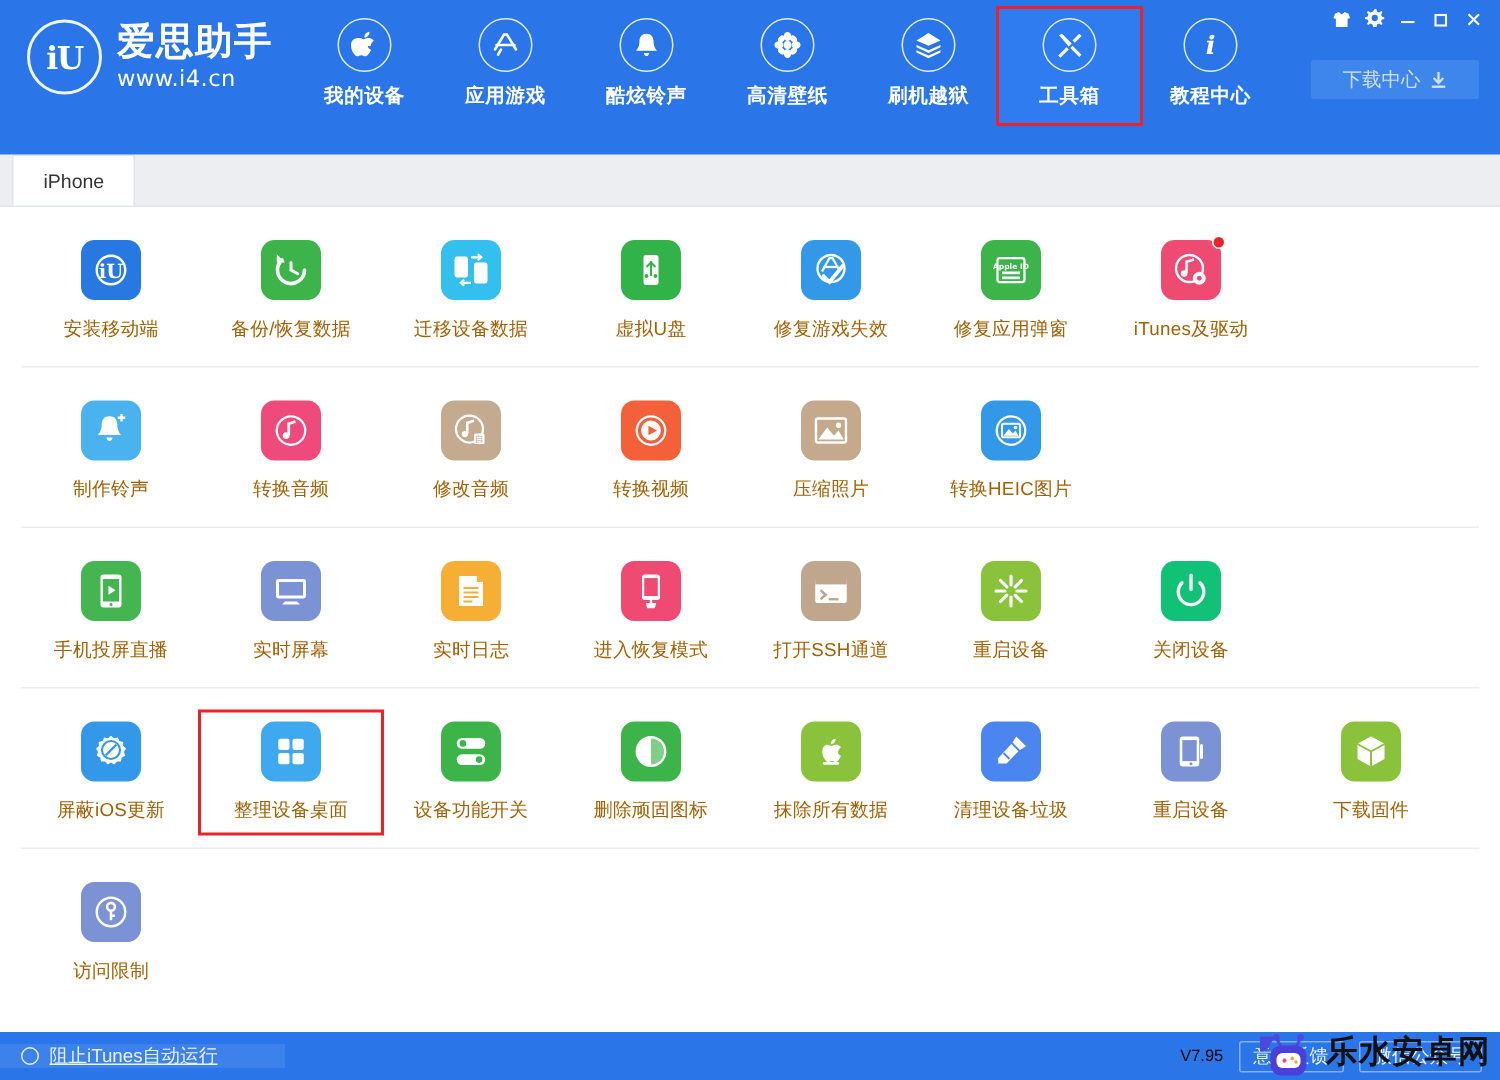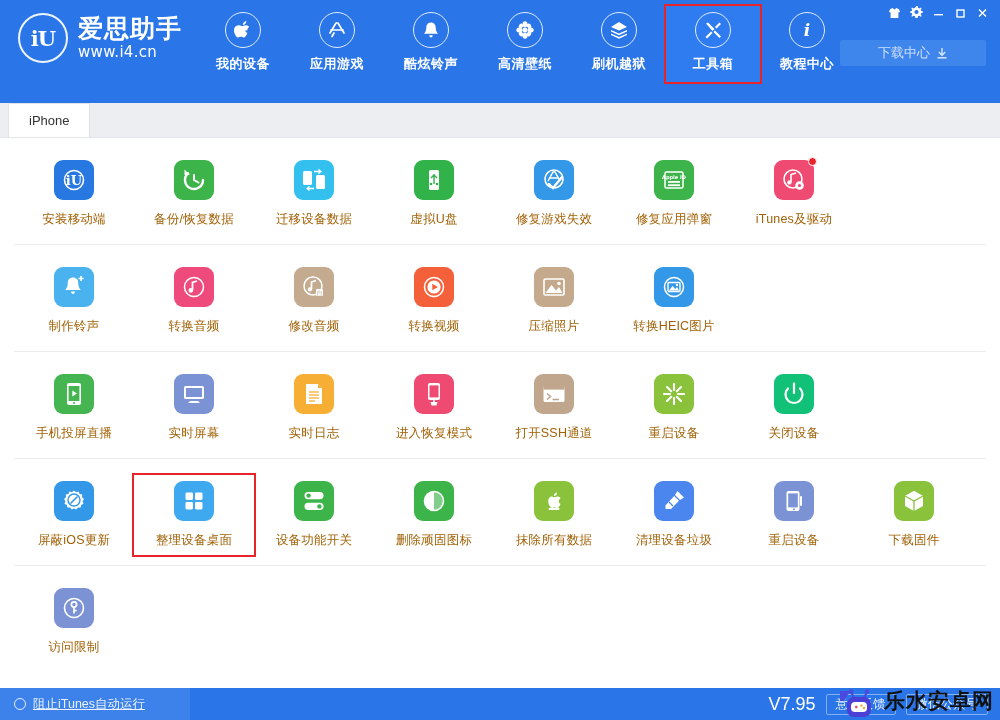--- a/index.html
+++ b/index.html
@@ -81,21 +81,21 @@
     white-space: nowrap;
     font-weight: bold;
   }
   .nav-item.highlight {
     outline: 2px solid #e8232a;
     background: #2f7cf0;
   }
 
   .download-center {
     position: absolute; right: 14px; top: 40px;
-    width: 146px; height: 26px;
+    width: 112px; height: 26px;
     background: #3e85ec;
     border-radius: 2px;
     display: flex; align-items: center; justify-content: center; gap: 6px;
     color: #cfe0fb; font-size: 13px;
     cursor: pointer;
   }
   .download-center svg { display: block; }
 
   
   .tabstrip {
@@ -162,35 +162,35 @@
   .footer {
     height: 32px; flex: 0 0 32px;
     background: #2a76e8;
     display: flex; align-items: center;
     position: relative;
   }
   .footer-left {
     display: flex; align-items: center; gap: 7px;
     padding-left: 14px;
     background: #3c82ea;
-    height: 32px;
+    height: 16px;
     width: 190px;
     cursor: pointer;
   }
   .radio-ring {
     width: 12px; height: 12px; border-radius: 50%;
     border: 1.5px solid #e6eefc;
   }
   .footer-left span { color: #eaf1fd; font-size: 12.5px; text-decoration: underline; }
   .footer-right {
     margin-left: auto;
     display: flex; align-items: center; gap: 10px;
     padding-right: 12px;
   }
-  .version { color: #ffffff; font-size: 18px; }
+  .version { color: #000000; font-size: 11px; }
   .fbtn {
     height: 21px; padding: 0 9px;
     border: 1px solid #84b0f2;
     color: #eef4fe; font-size: 12.5px;
     display: flex; align-items: center;
     border-radius: 2px;
     cursor: pointer;
   }
   .watermark {
     position: absolute; right: 6px; bottom: -1px;

